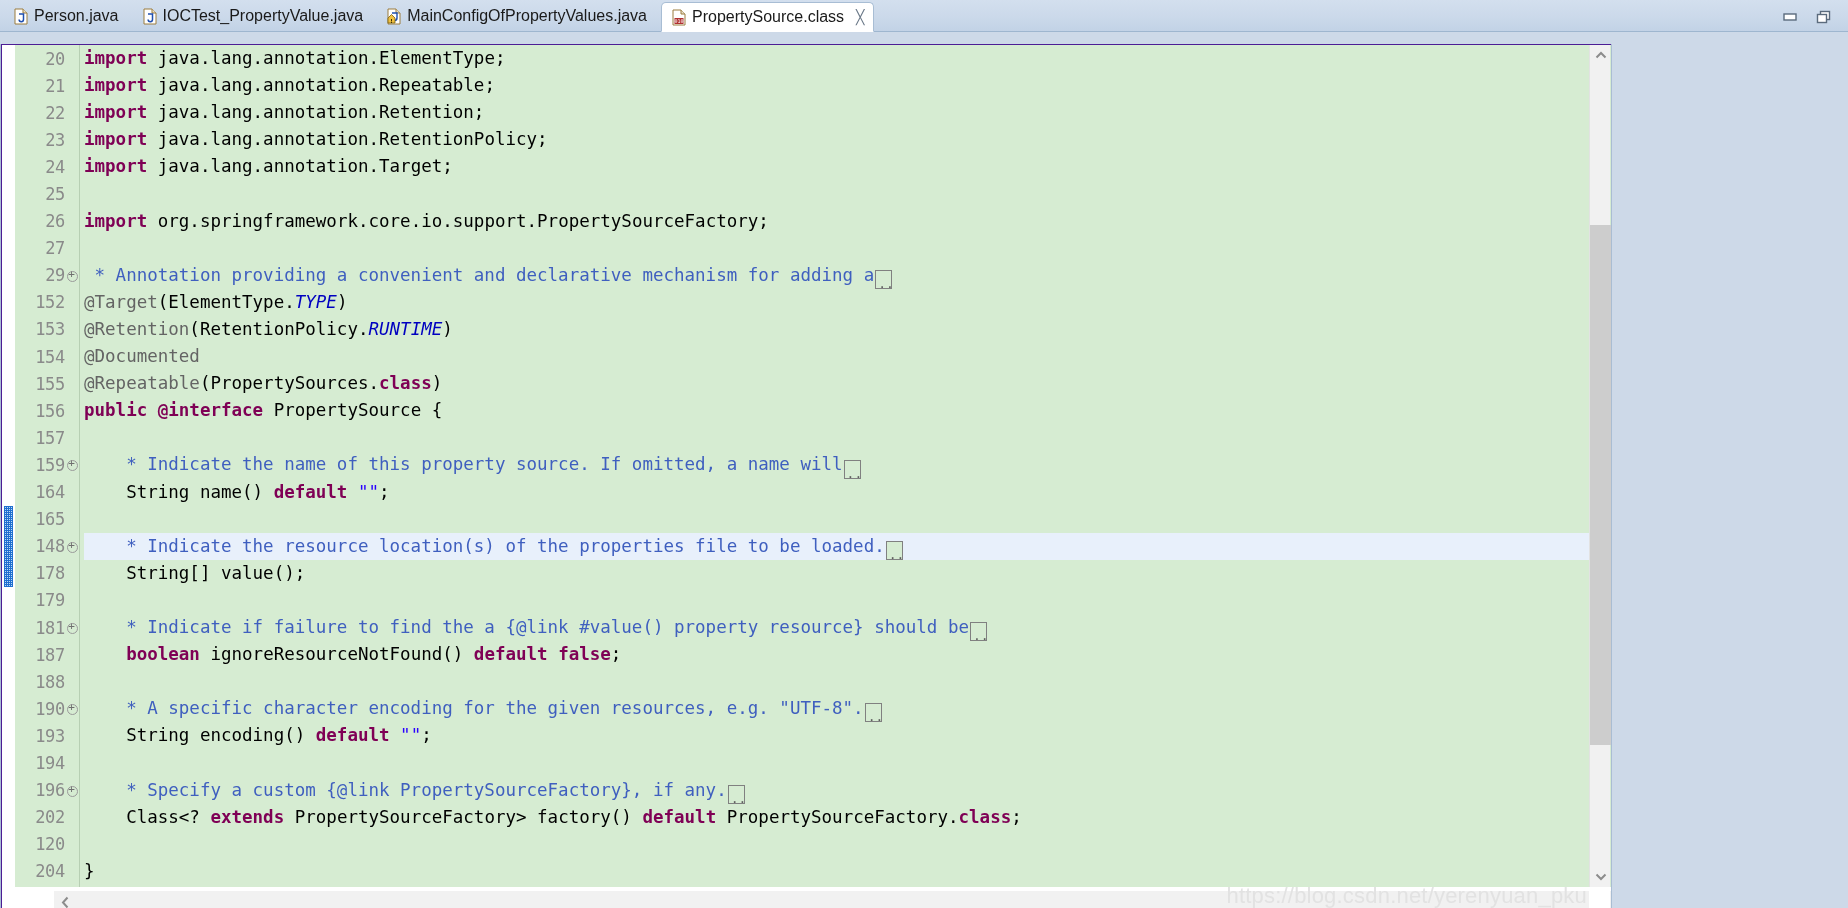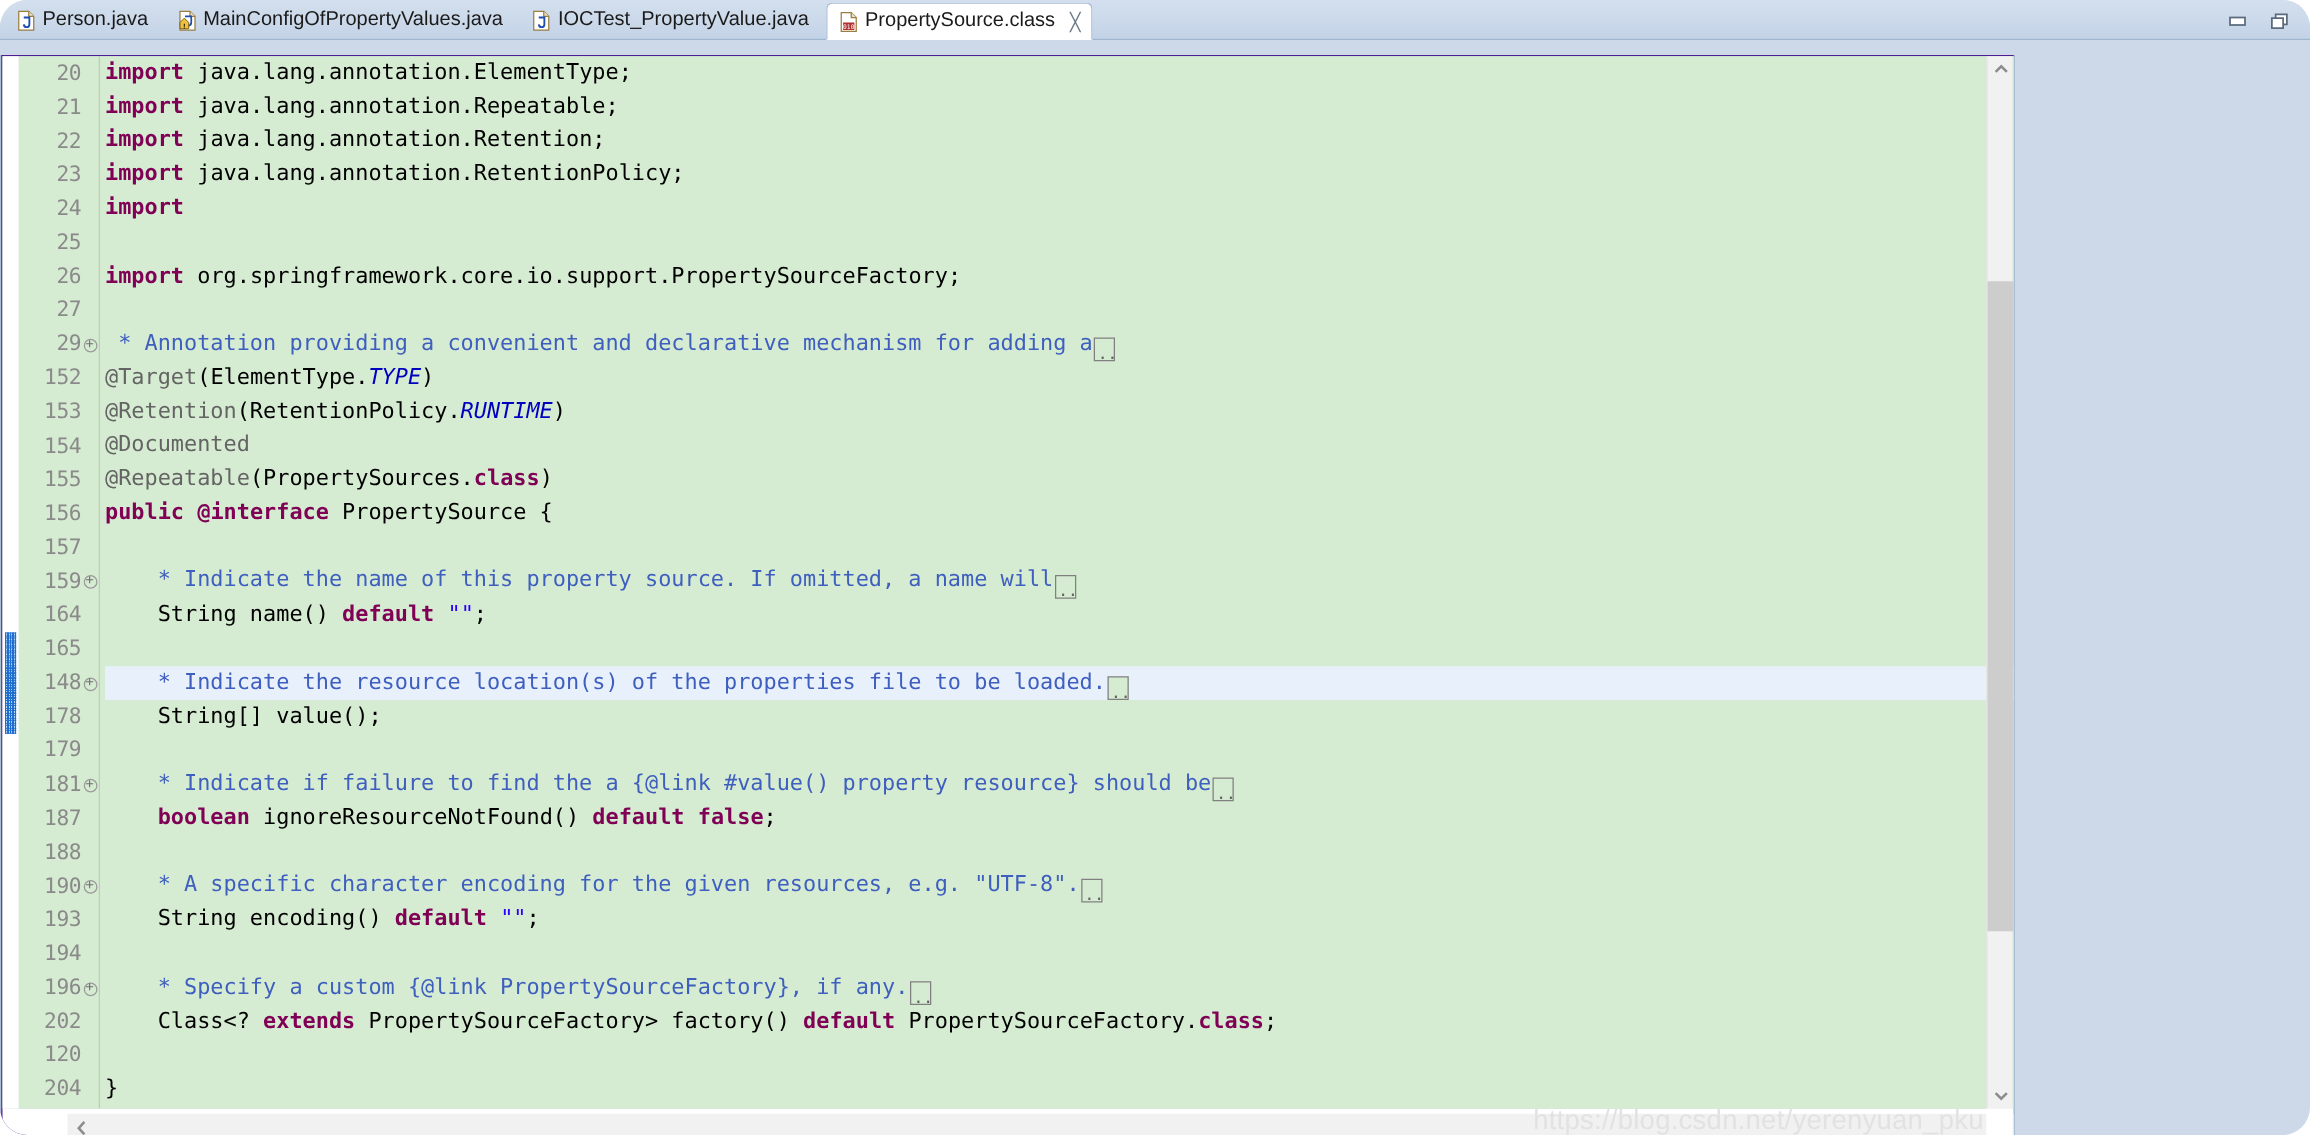--- a/index.html
+++ b/index.html
@@ -10,21 +10,20 @@
     background: #ffffff;
     font-family: "Liberation Sans", sans-serif;
   }
 
   #app {
     position: relative;
     width: 1848px;
     height: 908px;
     background: #cdd9e8;
     overflow: hidden;
-    border-radius: 22px;
   }
 
   
   .tabbar {
     position: relative;
     height: 32px;
     background: linear-gradient(to bottom, #d3dfee 0%, #cbd9ea 55%, #c2d2e6 100%);
     display: flex;
     align-items: flex-end;
     padding-left: 4px;
@@ -302,34 +301,34 @@
             <path d="M1 1 h8 l4 4 v11 h-12 z" fill="#ffffff" stroke="#9b7d3f" stroke-width="1"></path>
             <path d="M9 1 v4 h4" fill="#e8e0cc" stroke="#9b7d3f" stroke-width="1"></path>
             <path d="M5 6 h4.5 v5.5 a2.2 2.2 0 0 1 -4.4 0" fill="none" stroke="#1f4fb0" stroke-width="1.5"></path>
           </svg>
           <span class="tab-label">Person.java</span>
         </div>
         <div class="tab inactive">
           <svg class="ficon" viewBox="0 0 14 17">
             <path d="M1 1 h8 l4 4 v11 h-12 z" fill="#ffffff" stroke="#9b7d3f" stroke-width="1"></path>
             <path d="M9 1 v4 h4" fill="#e8e0cc" stroke="#9b7d3f" stroke-width="1"></path>
-            <path d="M5 5 h5 v5 a2.5 2.5 0 0 1 -5 0" fill="none" stroke="#1f4fb0" stroke-width="1.4"></path>
-            <path d="M1 10 l3.5 -3.5 l3.5 3.5 v5 h-7 z" fill="#f0c040" stroke="#7a6010" stroke-width="0.8"></path>
-            <rect x="4" y="11" width="1" height="2.4" fill="#3a2e00"></rect>
-            <rect x="4" y="14" width="1" height="1" fill="#3a2e00"></rect>
-          </svg>
-          <span class="tab-label">MainConfigOfPropertyValues.java</span>
+            <path d="M5 6 h4.5 v5.5 a2.2 2.2 0 0 1 -4.4 0" fill="none" stroke="#1f4fb0" stroke-width="1.5"></path>
+          </svg>
+          <span class="tab-label">IOCTest_PropertyValue.java</span>
         </div>
         <div class="tab inactive">
           <svg class="ficon" viewBox="0 0 14 17">
             <path d="M1 1 h8 l4 4 v11 h-12 z" fill="#ffffff" stroke="#9b7d3f" stroke-width="1"></path>
             <path d="M9 1 v4 h4" fill="#e8e0cc" stroke="#9b7d3f" stroke-width="1"></path>
-            <path d="M5 6 h4.5 v5.5 a2.2 2.2 0 0 1 -4.4 0" fill="none" stroke="#1f4fb0" stroke-width="1.5"></path>
-          </svg>
-          <span class="tab-label">IOCTest_PropertyValue.java</span>
+            <path d="M5 5 h5 v5 a2.5 2.5 0 0 1 -5 0" fill="none" stroke="#1f4fb0" stroke-width="1.4"></path>
+            <path d="M1 10 l3.5 -3.5 l3.5 3.5 v5 h-7 z" fill="#f0c040" stroke="#7a6010" stroke-width="0.8"></path>
+            <rect x="4" y="11" width="1" height="2.4" fill="#3a2e00"></rect>
+            <rect x="4" y="14" width="1" height="1" fill="#3a2e00"></rect>
+          </svg>
+          <span class="tab-label">MainConfigOfPropertyValues.java</span>
         </div>
         <div class="tab active">
           <svg class="ficon" viewBox="0 0 14 17">
             <path d="M1 1 h8 l4 4 v11 h-12 z" fill="#ffffff" stroke="#9b7d3f" stroke-width="1"></path>
             <path d="M9 1 v4 h4" fill="#e8e0cc" stroke="#9b7d3f" stroke-width="1"></path>
             <rect x="2.5" y="9" width="9" height="6" fill="#b03030"></rect>
             <text x="7" y="14" font-size="5" fill="#ffffff" text-anchor="middle" font-family="DejaVu Sans Mono, monospace">010</text>
           </svg>
           <span class="tab-label">PropertySource.class</span>
           <span class="tab-close">╳</span>
@@ -483,21 +482,21 @@
             <span>205</span>
             <span class="fold"></span>
           </div>
         </div>
 
       <div class="code" id="code-host">
           <div class="codeline"><span class="kw">import </span><span class="plain">java.lang.annotation.ElementType;</span></div>
           <div class="codeline"><span class="kw">import </span><span class="plain">java.lang.annotation.Repeatable;</span></div>
           <div class="codeline"><span class="kw">import </span><span class="plain">java.lang.annotation.Retention;</span></div>
           <div class="codeline"><span class="kw">import </span><span class="plain">java.lang.annotation.RetentionPolicy;</span></div>
-          <div class="codeline"><span class="kw">import </span></div>
+          <div class="codeline"><span class="kw">import </span><span class="plain">java.lang.annotation.Target;</span></div>
           <div class="codeline"></div>
           <div class="codeline"><span class="kw">import </span><span class="plain">org.springframework.core.io.support.PropertySourceFactory;</span></div>
           <div class="codeline"></div>
           <div class="codeline"><span class="cmt"> * Annotation providing a convenient and declarative mechanism for adding a</span><span class="foldbox"></span></div>
           <div class="codeline"><span class="ann">@Target</span><span class="plain">(ElementType.</span><span class="stat">TYPE</span><span class="plain">)</span></div>
           <div class="codeline"><span class="ann">@Retention</span><span class="plain">(RetentionPolicy.</span><span class="stat">RUNTIME</span><span class="plain">)</span></div>
           <div class="codeline"><span class="ann">@Documented</span></div>
           <div class="codeline"><span class="ann">@Repeatable</span><span class="plain">(PropertySources.</span><span class="kw">class</span><span class="plain">)</span></div>
           <div class="codeline"><span class="kw">public </span><span class="kw">@interface</span><span class="plain"> PropertySource {</span></div>
           <div class="codeline"></div>

